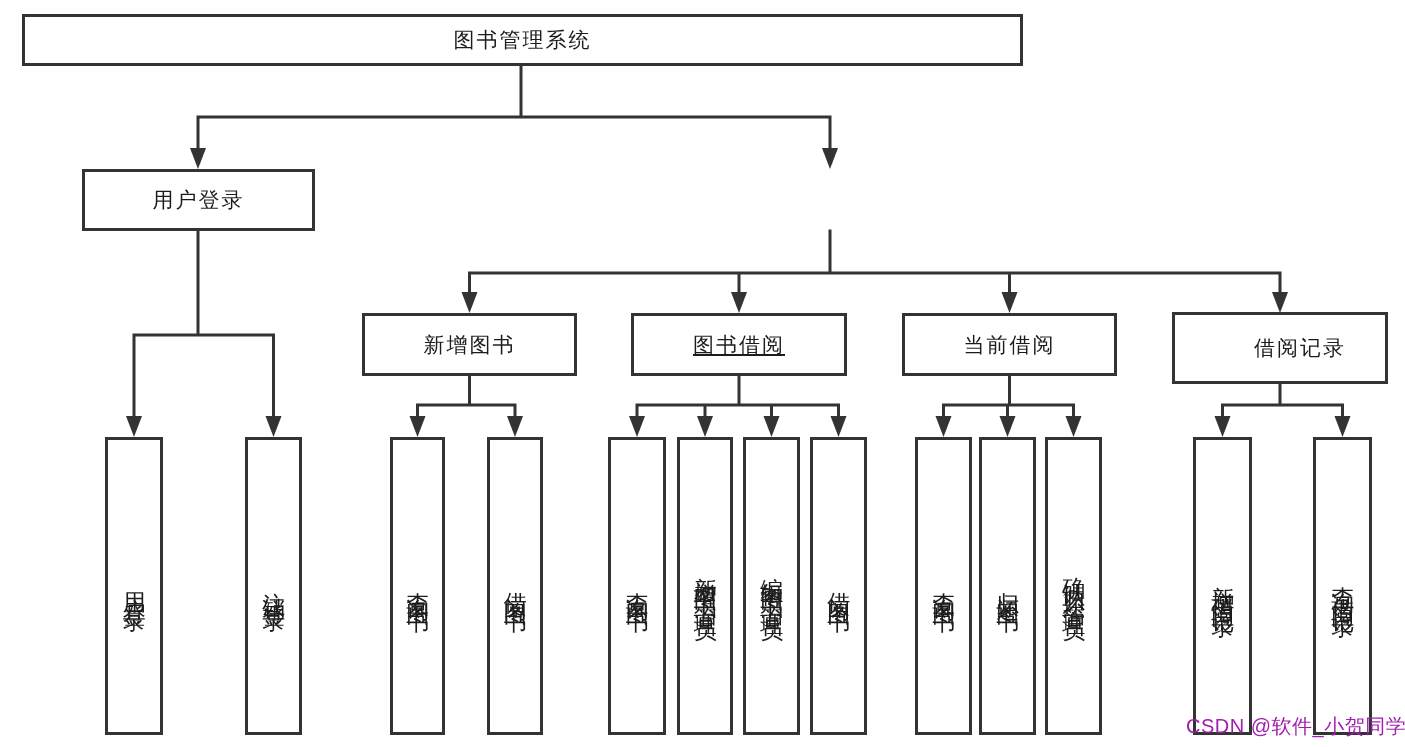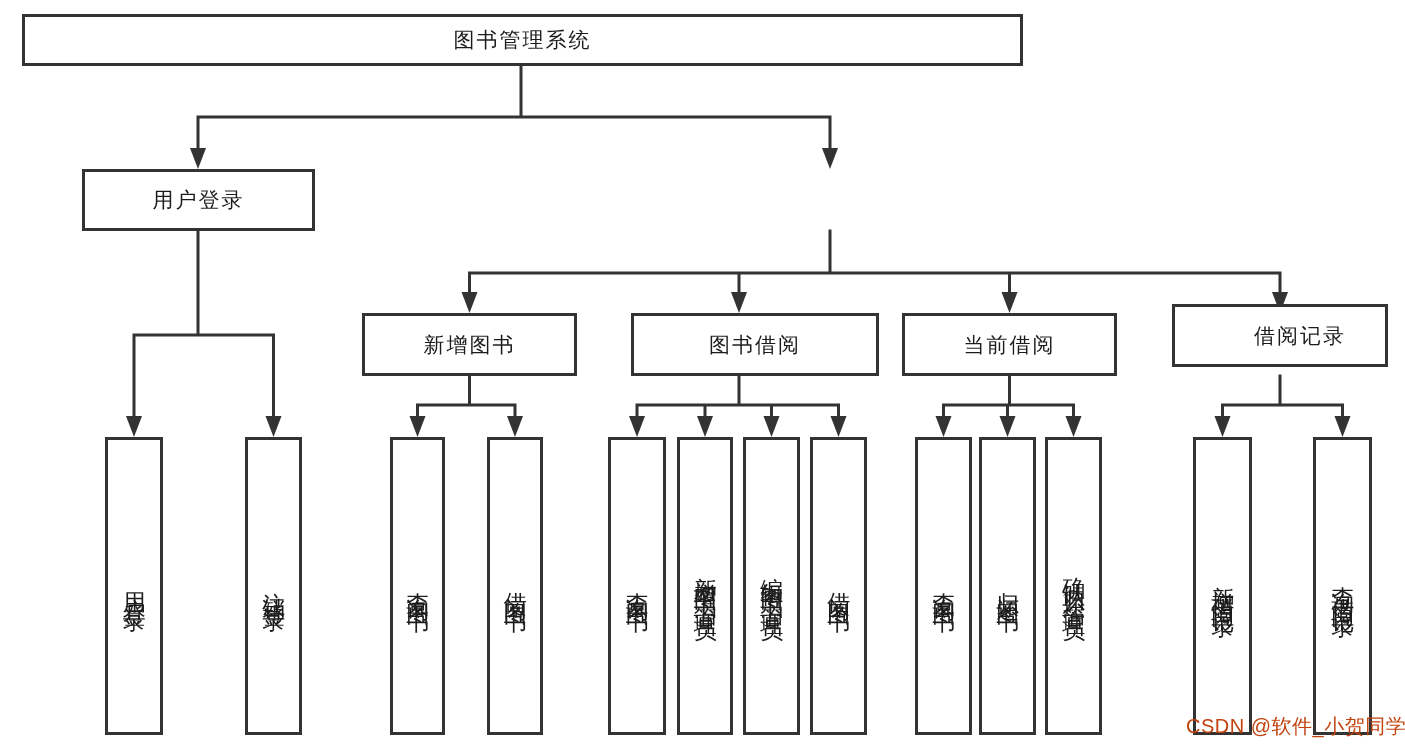--- a/index.html
+++ b/index.html
@@ -35,21 +35,21 @@
     text-orientation:mixed;
     font-size:23px;
     letter-spacing:6px;
     line-height:1.1;
     white-space:nowrap;
   }
   .watermark{
     position:absolute;
     left:1186px;top:713px;
     font-size:20px;
-    color:#c2410c;
+    color:#a21caf;
     letter-spacing:0.5px;
     white-space:nowrap;
     z-index:5;
   }
 </style>
 </head>
 <body>
 
 <div class="canvas">
 
@@ -90,27 +90,27 @@
     <span class="hlabel">图书管理系统</span>
   </div>
 
   <div class="box" style="left:82px;top:169px;width:233px;height:62px;">
     <span class="hlabel">用户登录</span>
   </div>
 
   <div class="box" style="left:362px;top:313px;width:215px;height:63px;">
     <span class="hlabel">新增图书</span>
   </div>
-  <div class="box" style="left:631px;top:313px;width:248px;height:63px;">
+  <div class="box" style="left:631px;top:313px;width:216px;height:63px;text-decoration:underline;">
     <span class="hlabel">图书借阅</span>
   </div>
   <div class="box" style="left:902px;top:313px;width:215px;height:63px;">
     <span class="hlabel">当前借阅</span>
   </div>
-  <div class="box" style="left:1172px;top:304px;width:216px;height:63px;padding-left:40px;">
+  <div class="box" style="left:1172px;top:312px;width:216px;height:72px;padding-left:40px;">
     <span class="hlabel">借阅记录</span>
   </div>
 
   <div class="box leaf" style="left:105px;width:58px;">
     <span class="vlabel">用户登录</span>
   </div>
   <div class="box leaf" style="left:245px;width:57px;">
     <span class="vlabel">注销登录</span>
   </div>
   <div class="box leaf" style="left:390px;width:55px;">

